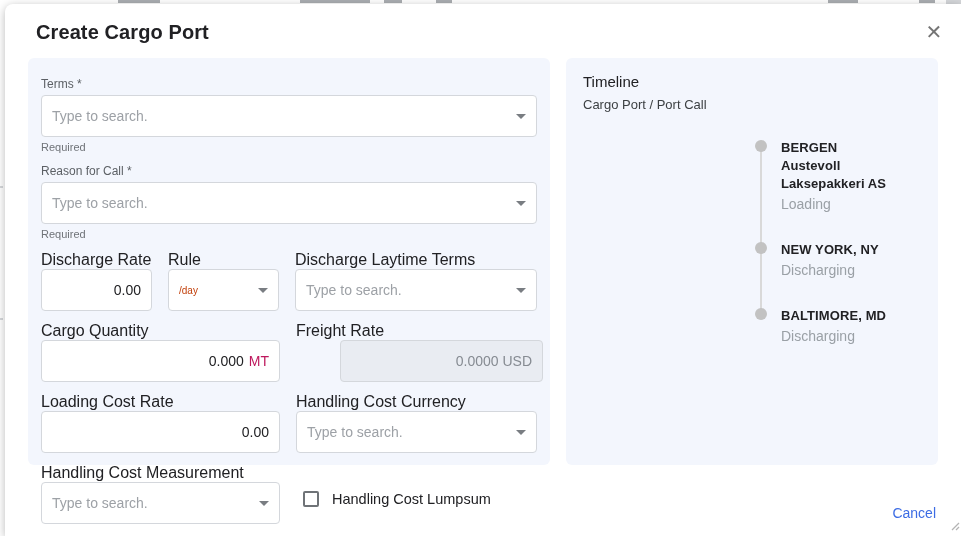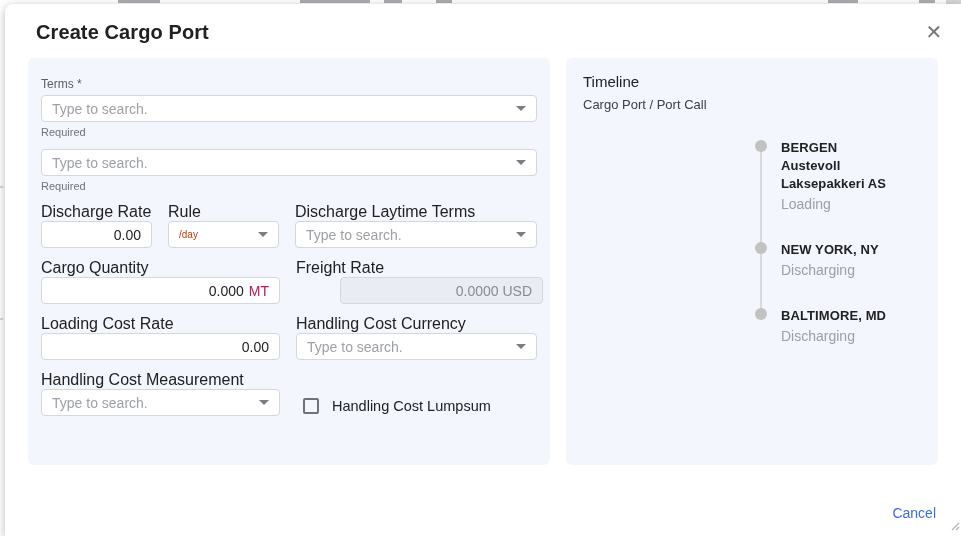--- a/index.html
+++ b/index.html
@@ -42,21 +42,21 @@
   .panel-form  { left: 23px;  width: 522px; padding: 19px 13px; }
   .panel-right { left: 561px; width: 372px; padding: 15px 17px; }
 
   .group { margin-bottom: 11px; }
   .group > label {
     display: block; font-size: 12px; color: #5c6065; margin-bottom: 4px;
   }
   .helper { font-size: 11px; color: #6f7378; margin-top: 4px; }
 
   .field {
-    height: 27px; background: #ffffff;
+    height: 42px; background: #ffffff;
     border: 1px solid #d4d7dc; border-radius: 4px;
     display: flex; align-items: center; padding: 12px 10px;
   }
   .field input {
     border: 0; outline: none; background: transparent;
     flex: 1 1 auto; min-width: 0;
     font-family: inherit; font-size: 14px; color: #212124;
   }
   .field input::placeholder { color: #9da1a6; opacity: 1; }
   .field input.num { text-align: right; }
@@ -145,20 +145,21 @@
     <div class="group">
       <label>Terms *</label>
       <div class="field">
         <input type="text" placeholder="Type to search." style="">
         <span class="caret"></span>
       </div>
       <div class="helper">Required</div>
     </div>
 
     <div class="group">
+      <label>Reason for Call *</label>
       <div class="field">
         <input type="text" placeholder="Type to search." style="">
         <span class="caret"></span>
       </div>
       <div class="helper">Required</div>
     </div>
 
     <div class="row group">
       <div class="w-111">
         <label>Discharge Rate</label>

